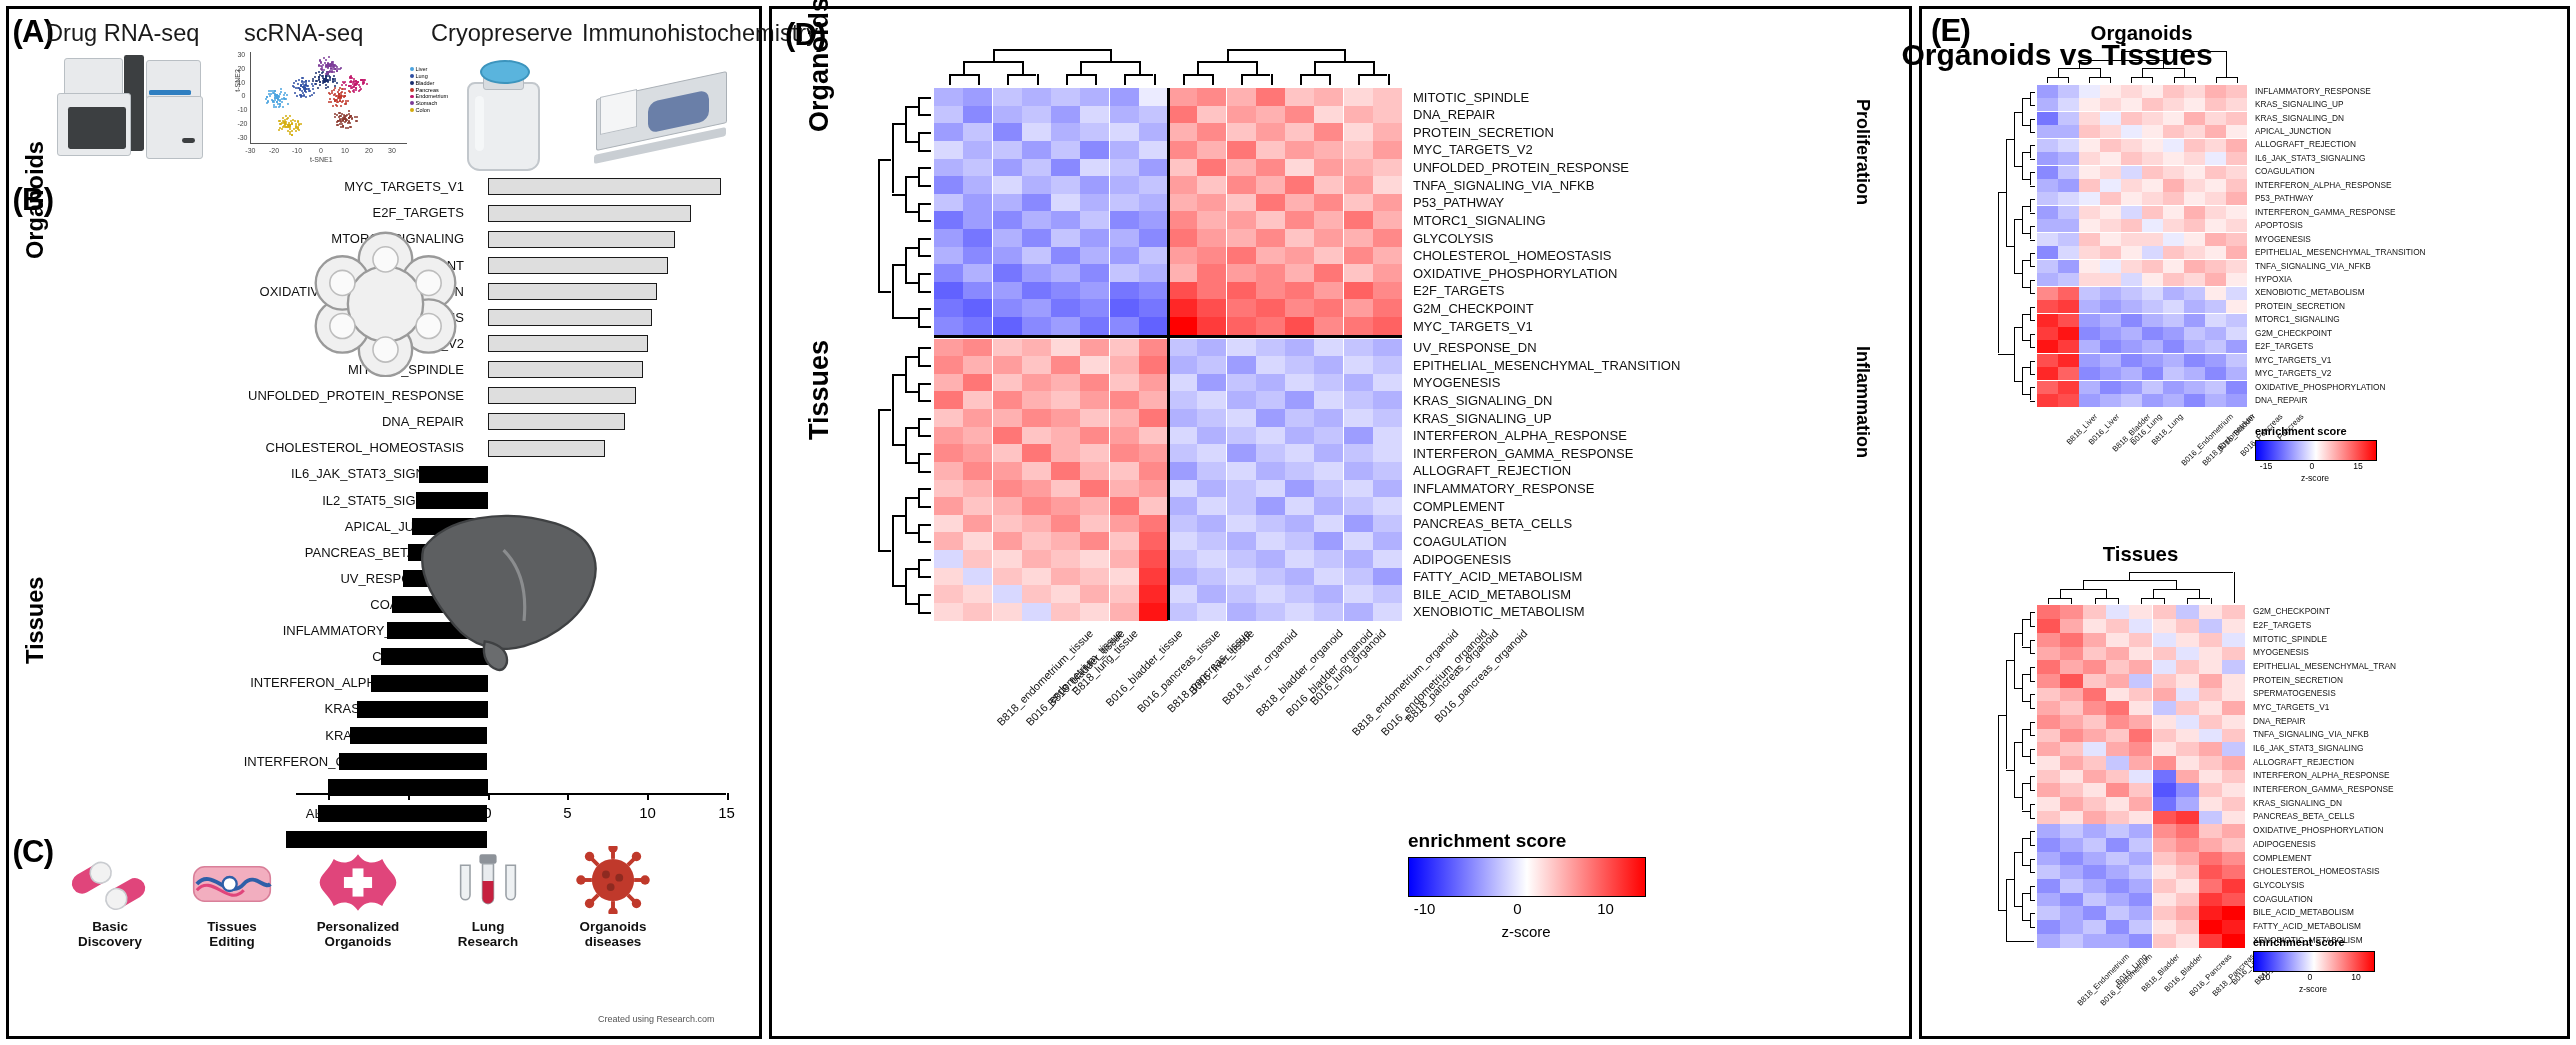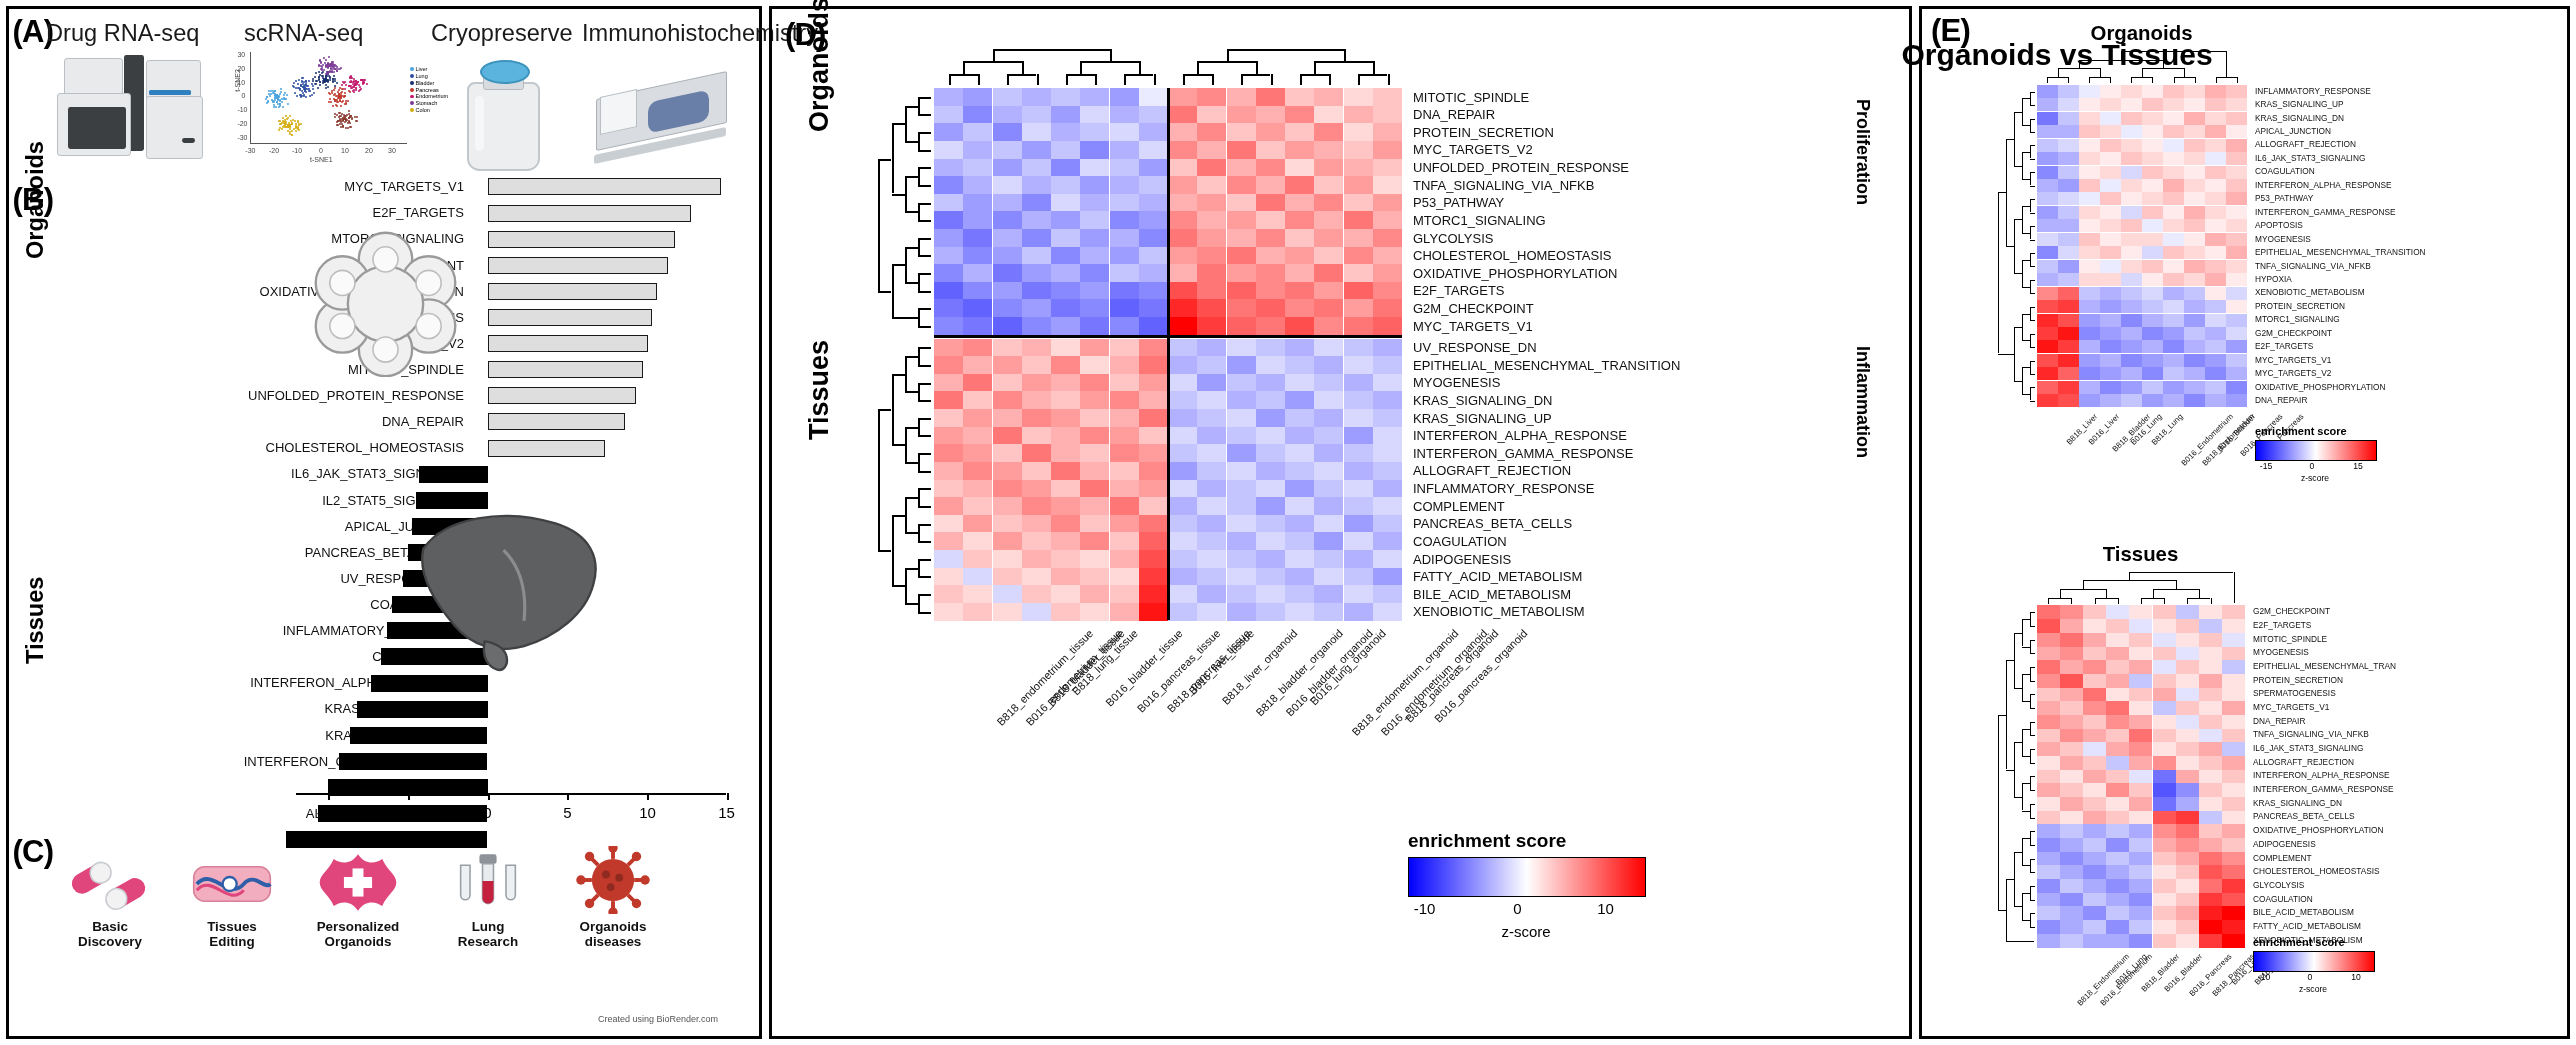--- a/index.html
+++ b/index.html
@@ -911,21 +911,21 @@
               <circle cx="46" cy="36" r="5"></circle>
               <circle cx="63" cy="40" r="5"></circle>
               <circle cx="52" cy="52" r="5"></circle>
             </g>
           </svg>
         </div>
         <div>Organoids</div>
         <div>diseases</div>
       </div>
     </div>
-  <div class="credit" style="left:598px;top:1014px;">Created using BioRender.com</div>
+  <div class="credit" style="left:598px;top:1014px;">Created using Research.com</div>
 
   <div class="panel-border" id="panelD"></div>
   <div class="panel-letter" style="left:785px;top:17.3px;">(D)</div>
   <div class="d-title" style="left:769px;top:38px;">Organoids vs Tissues</div>
   <div id="panelD-content">
       <div class="hm-cell" style="left:934px;top:88px;width:29px;height:17.6px;background:rgb(177,177,255);"></div>
       <div class="hm-cell" style="left:963px;top:88px;width:29px;height:17.6px;background:rgb(157,157,255);"></div>
       <div class="hm-cell" style="left:993px;top:88px;width:29px;height:17.6px;background:rgb(196,196,255);"></div>
       <div class="hm-cell" style="left:1022px;top:88px;width:29px;height:17.6px;background:rgb(177,177,255);"></div>
       <div class="hm-cell" style="left:1051px;top:88px;width:29px;height:17.6px;background:rgb(196,196,255);"></div>

